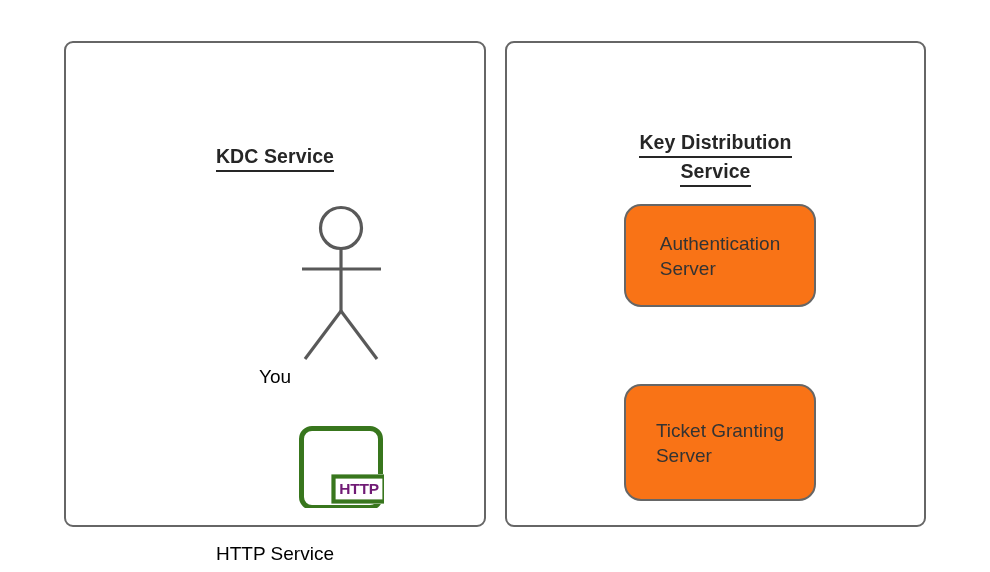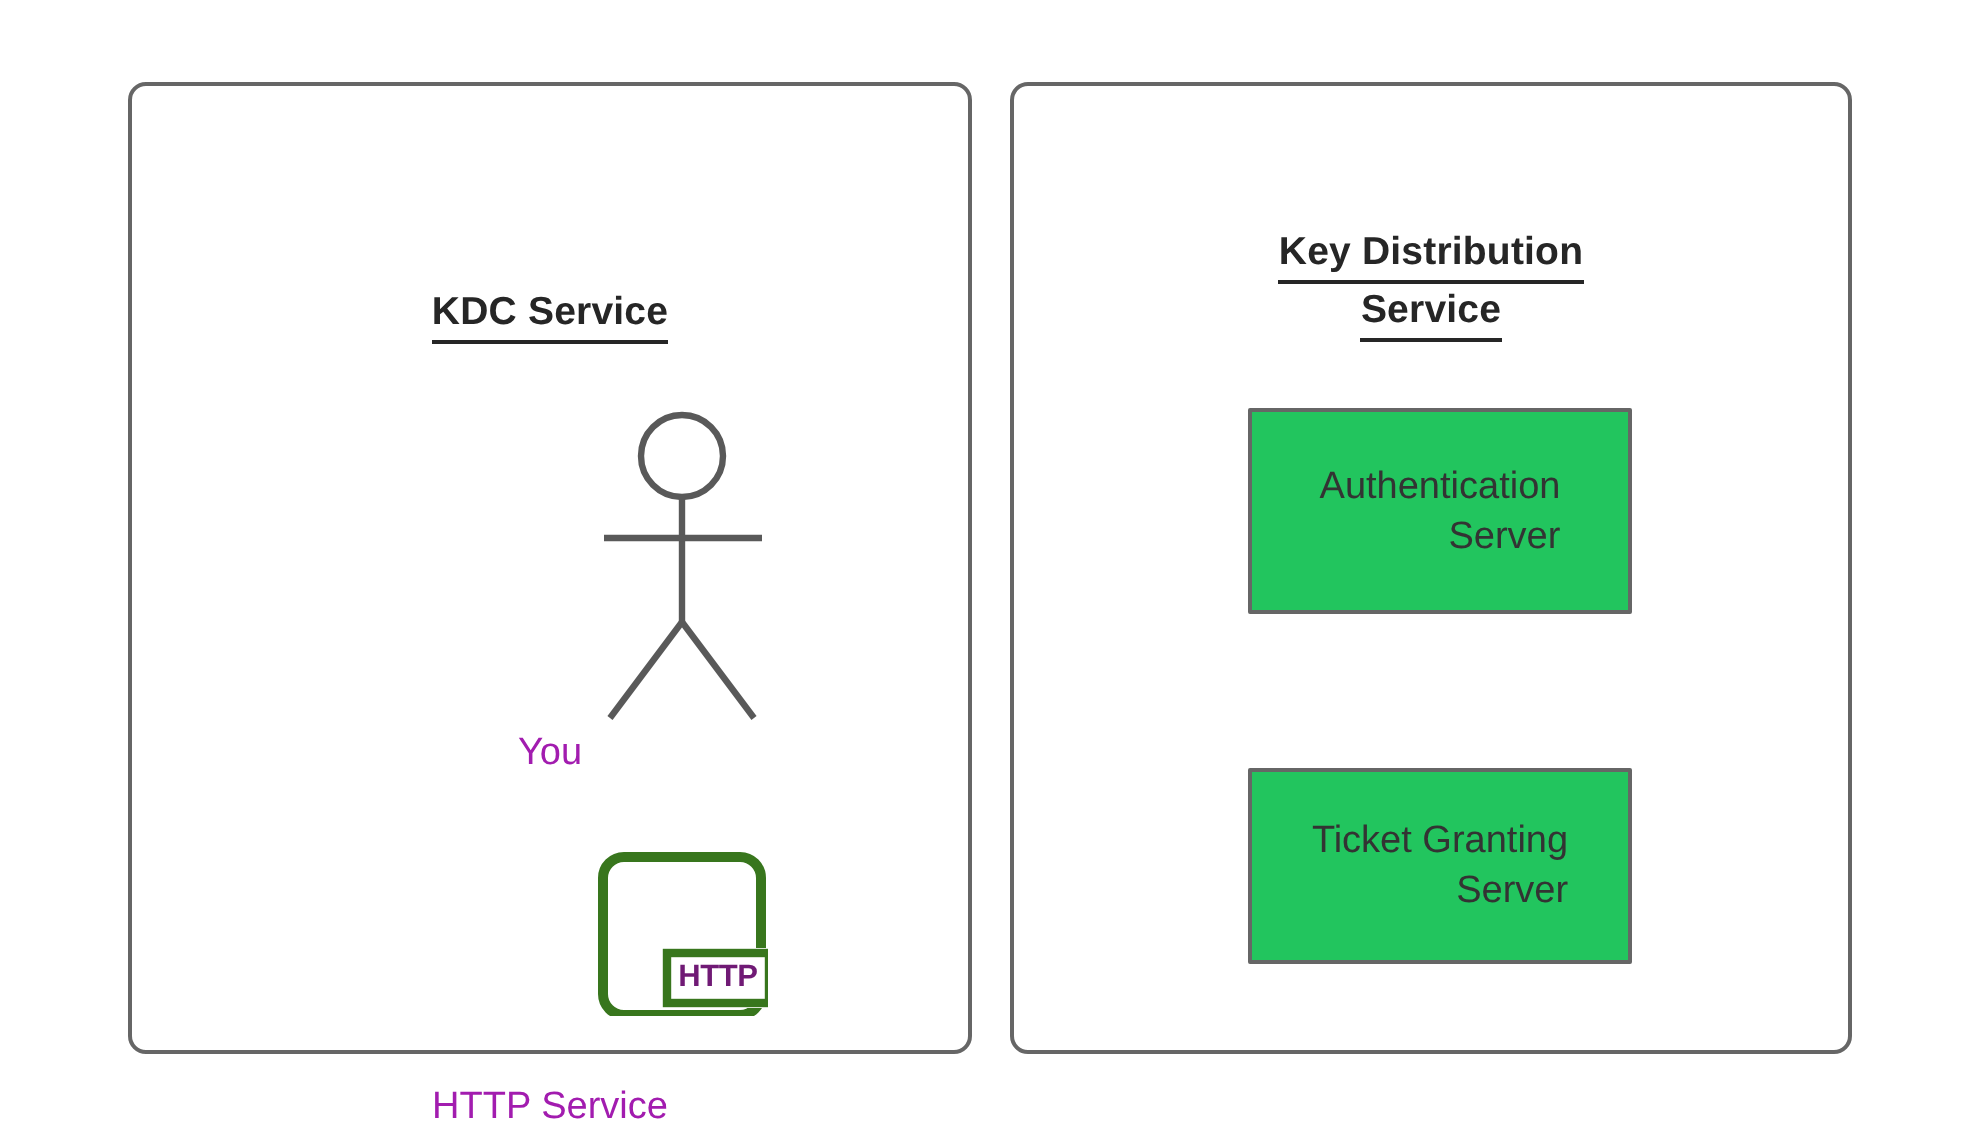--- a/index.html
+++ b/index.html
@@ -54,40 +54,40 @@
     line-height: 27px;
     color: #262626;
     letter-spacing: 0.1px;
   }
   .panel-title .tline {
     display: inline-block;
     border-bottom: 2px solid #262626;
     padding-bottom: 0px;
   }
   #title-kdc-client { top: 100px; }
-  #title-kdc { top: 70px; }
+  #title-kdc { top: 86px; }
 
   
   .stick-figure {
     position: absolute;
     left: 226px;
     top: 158px;
     width: 99px;
     height: 160px;
   }
   .stick-figure svg { display: block; }
 
   .figure-label {
     position: absolute;
     left: 0;
     right: 0;
     text-align: center;
     font-size: 19px;
     line-height: 24px;
-    color: #a21caf;
+    color: #000000;
   }
   #label-you {
     top: 322px;
   }
 
   
   .http-icon {
     position: absolute;
     left: 232px;
     top: 382px;
@@ -111,43 +111,43 @@
     font-family: "Liberation Sans", sans-serif;
   }
   #label-http-service {
     top: 499px;
   }
 
   
   .server-box {
     position: absolute;
     box-sizing: border-box;
-    background: #22c55e;
+    background: #f97316;
     border: 2px solid #666666;
-    border-radius: 1px;
+    border-radius: 17px;
     display: flex;
     align-items: center;
     justify-content: center;
-    text-align: right;
+    text-align: left;
     font-size: 19px;
     line-height: 25px;
     color: #333333;
     padding: 4px 10px;
   }
   #server-auth {
     left: 624px;
     top: 204px;
     width: 192px;
     height: 103px;
   }
   #server-tgs {
     left: 624px;
     top: 384px;
     width: 192px;
-    height: 98px;
+    height: 117px;
   }
   .server-label {
     display: block;
     white-space: pre-line;
   }
 </style>
 </head>
 <body>
 
 <div class="canvas">

